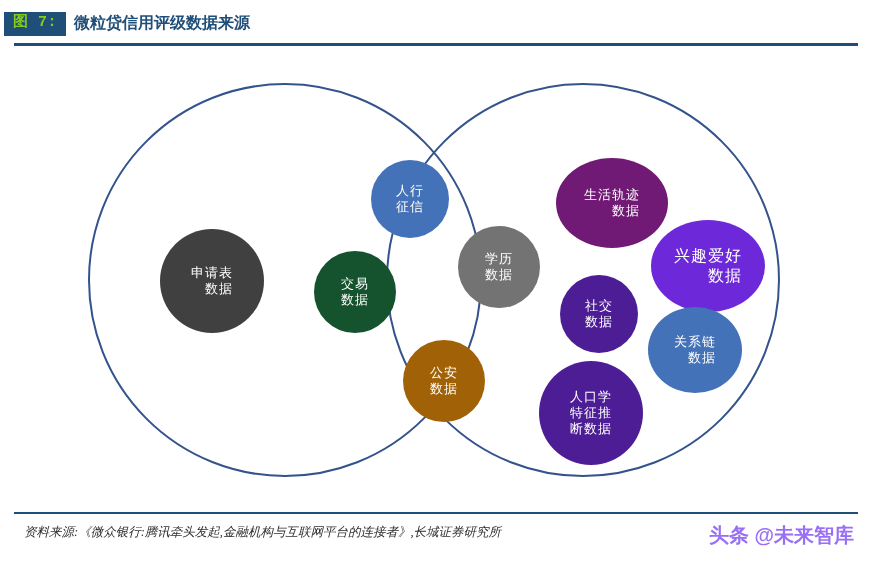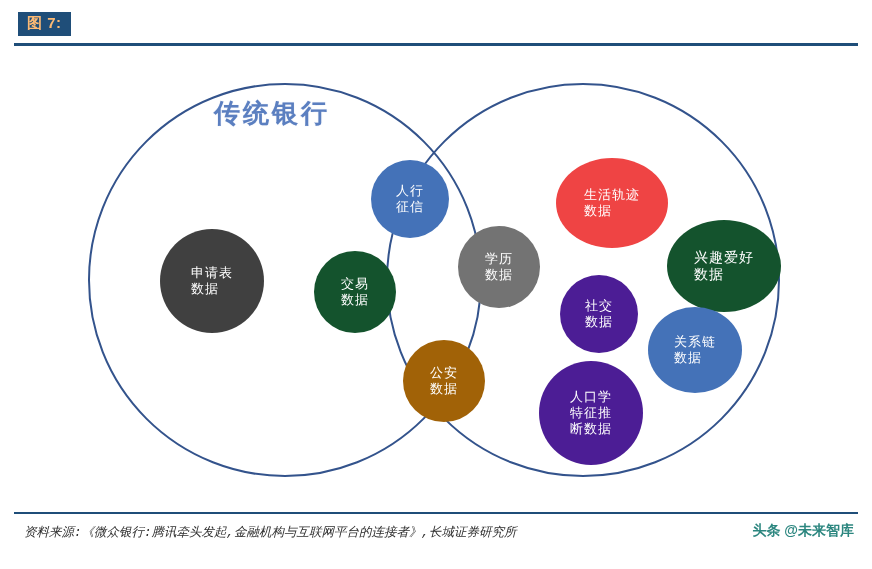--- a/index.html
+++ b/index.html
@@ -19,30 +19,30 @@
   
   .header {
     position: absolute;
     left: 0;
     top: 0;
     width: 872px;
     height: 48px;
   }
   .fig-badge {
     position: absolute;
-    left: 18px;
+    left: 4px;
     top: 12px;
     background: #1f4e79;
-    color: #fdba74;
+    color: #84cc16;
     font-size: 15px;
     font-weight: bold;
     padding: 3px 9px 4px 9px;
     letter-spacing: 0.5px;
     line-height: 1.1;
-    font-family: Liberation Sans, sans-serif;
+    font-family: Liberation Mono, monospace;
     white-space: nowrap;
   }
   .fig-title {
     position: absolute;
     left: 74px;
     top: 13px;
     font-size: 16px;
     font-weight: bold;
     color: #1f4e79;
     white-space: nowrap;
@@ -85,21 +85,21 @@
   .venn-label.right { left: 512px; top: 48px; }
 
   
   .bubble {
     position: absolute;
     background: #4472b8;
     border-radius: 50%;
     display: flex;
     align-items: center;
     justify-content: center;
-    text-align: left;
+    text-align: right;
     color: #ffffff;
     line-height: 1.22;
     white-space: pre-line;
     letter-spacing: 1px;
     font-family: "Liberation Sans", "DejaVu Sans", sans-serif;
   }
 
   
   .footer-rule {
     position: absolute;
@@ -109,65 +109,65 @@
     height: 2px;
     background: #1f4e79;
   }
   .source {
     position: absolute;
     left: 24px;
     top: 524px;
     font-size: 12.5px;
     color: #2f2f2f;
     font-style: italic;
-    font-family: Liberation Mono, monospace;
+    font-family: Liberation Serif, serif;
     white-space: nowrap;
   }
   .watermark {
     position: absolute;
     right: 18px;
     top: 522px;
-    font-size: 14px;
+    font-size: 20px;
     font-weight: bold;
-    color: #0f766e;
+    color: #8b5cf6;
     white-space: nowrap;
     font-family: "Liberation Sans", "DejaVu Sans", sans-serif;
     opacity: 0.88;
   }
 </style>
 </head>
 <body>
 
 <div class="header">
   <div class="fig-badge">图 7:</div>
+  <div class="fig-title">微粒贷信用评级数据来源</div>
   <div class="header-rule"></div>
 </div>
 
 <div class="canvas">
   <svg width="872" height="462">
     <circle cx="285" cy="232" r="196" fill="none" stroke="#33538c" stroke-width="2"></circle>
     <circle cx="583" cy="232" r="196" fill="none" stroke="#33538c" stroke-width="2"></circle>
   </svg>
 
-  <div class="venn-label left">传统银行</div>
 
   <div id="bubble-layer">
       <div class="bubble" style="left: 160px; top: 181px; width: 104px; height: 104px; font-size: 13px; background: #404040;">申请表
 数据</div>
       <div class="bubble" style="left: 314px; top: 203px; width: 82px; height: 82px; font-size: 13px; background: #14532d;">交易
 数据</div>
       <div class="bubble" style="left: 371px; top: 112px; width: 78px; height: 78px; font-size: 13px; background: rgb(68, 114, 184);">人行
 征信</div>
       <div class="bubble" style="left: 458px; top: 178px; width: 82px; height: 82px; font-size: 13px; background: #737373;">学历
 数据</div>
       <div class="bubble" style="left: 403px; top: 292px; width: 82px; height: 82px; font-size: 13px; background: #a16207;">公安
 数据</div>
-      <div class="bubble" style="left: 556px; top: 110px; width: 112px; height: 90px; font-size: 13px; background: #ef4444;">生活轨迹
+      <div class="bubble" style="left: 556px; top: 110px; width: 112px; height: 90px; font-size: 13px; background: #701a75;">生活轨迹
 数据</div>
-      <div class="bubble" style="left: 667px; top: 172px; width: 114px; height: 92px; font-size: 14px; background: #14532d;">兴趣爱好
+      <div class="bubble" style="left: 651px; top: 172px; width: 114px; height: 92px; font-size: 16px; background: #6d28d9;">兴趣爱好
 数据</div>
       <div class="bubble" style="left: 560px; top: 227px; width: 78px; height: 78px; font-size: 13px; background: #4c1d95;">社交
 数据</div>
       <div class="bubble" style="left: 648px; top: 259px; width: 94px; height: 86px; font-size: 13px; background: rgb(68, 114, 184);">关系链
 数据</div>
       <div class="bubble" style="left: 539px; top: 313px; width: 104px; height: 104px; font-size: 13px; background: #4c1d95;">人口学
 特征推
 断数据</div>
     </div>
 </div>

